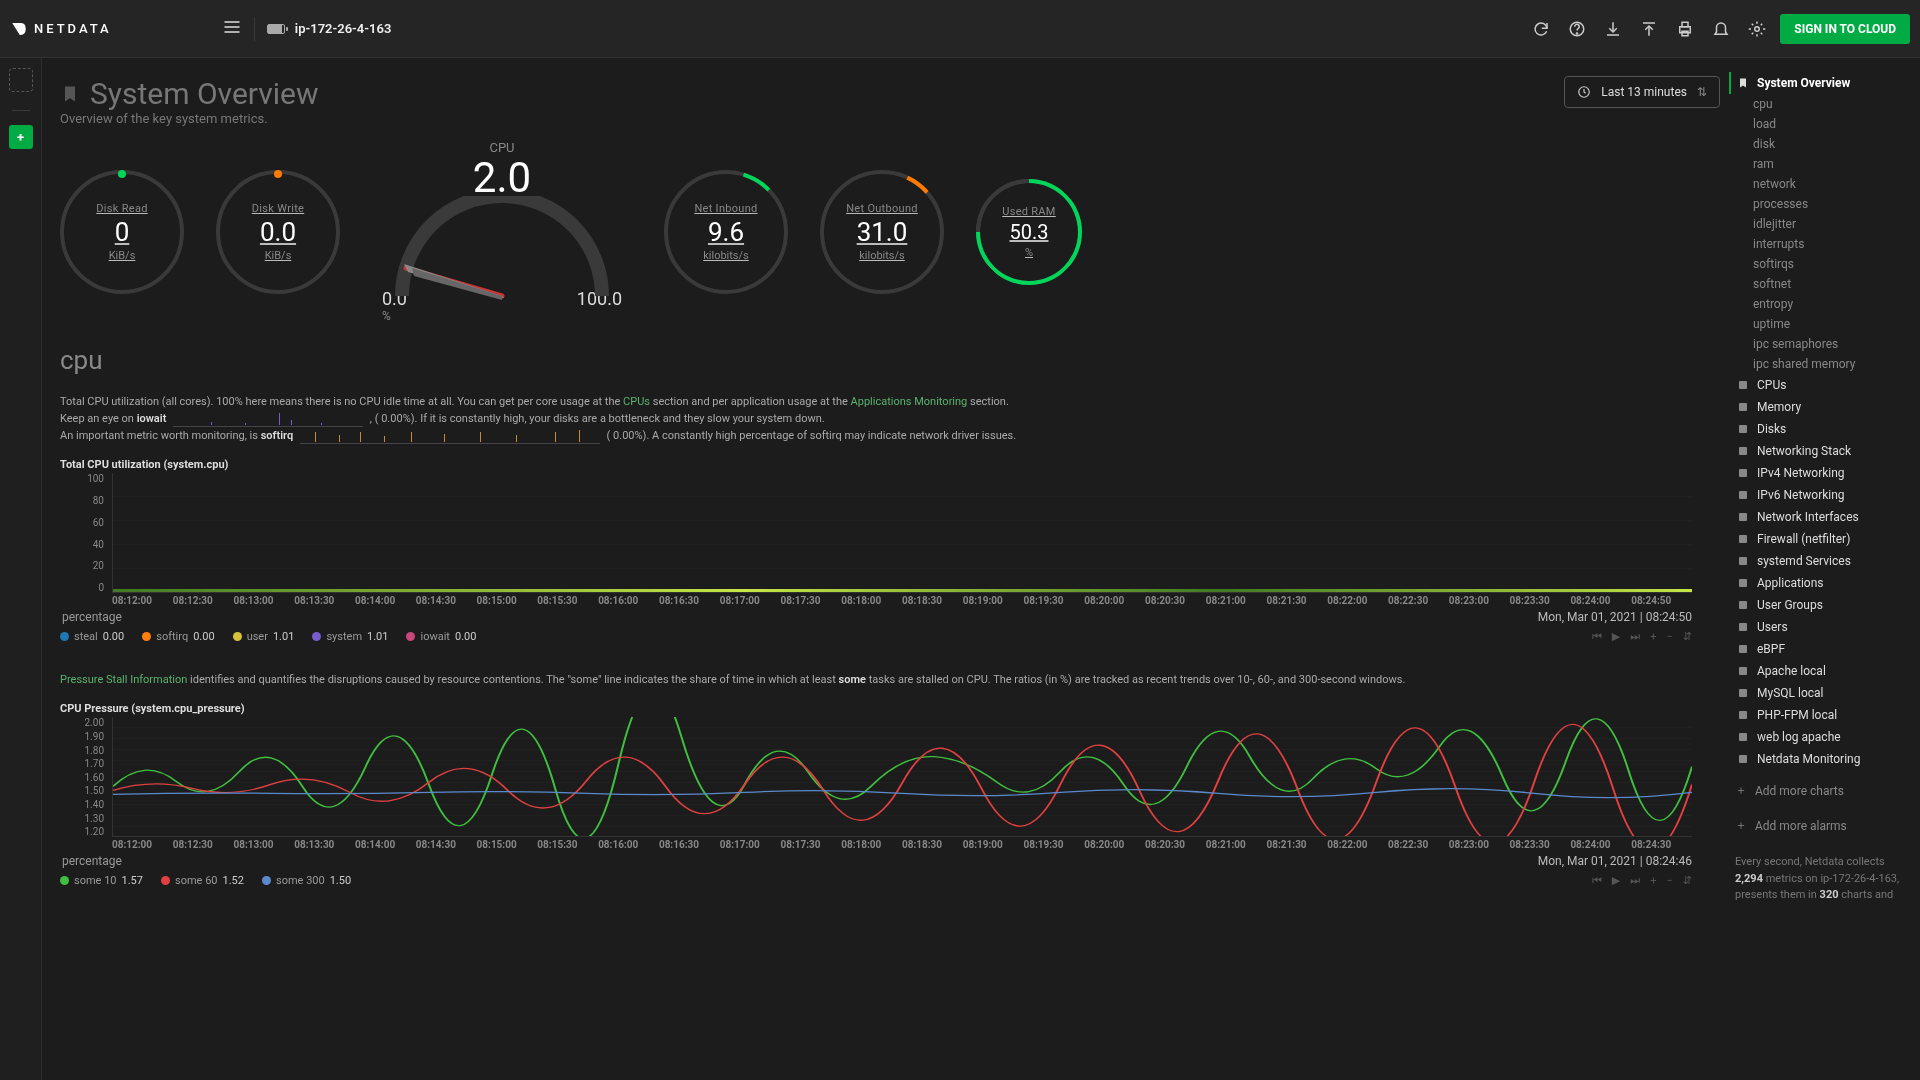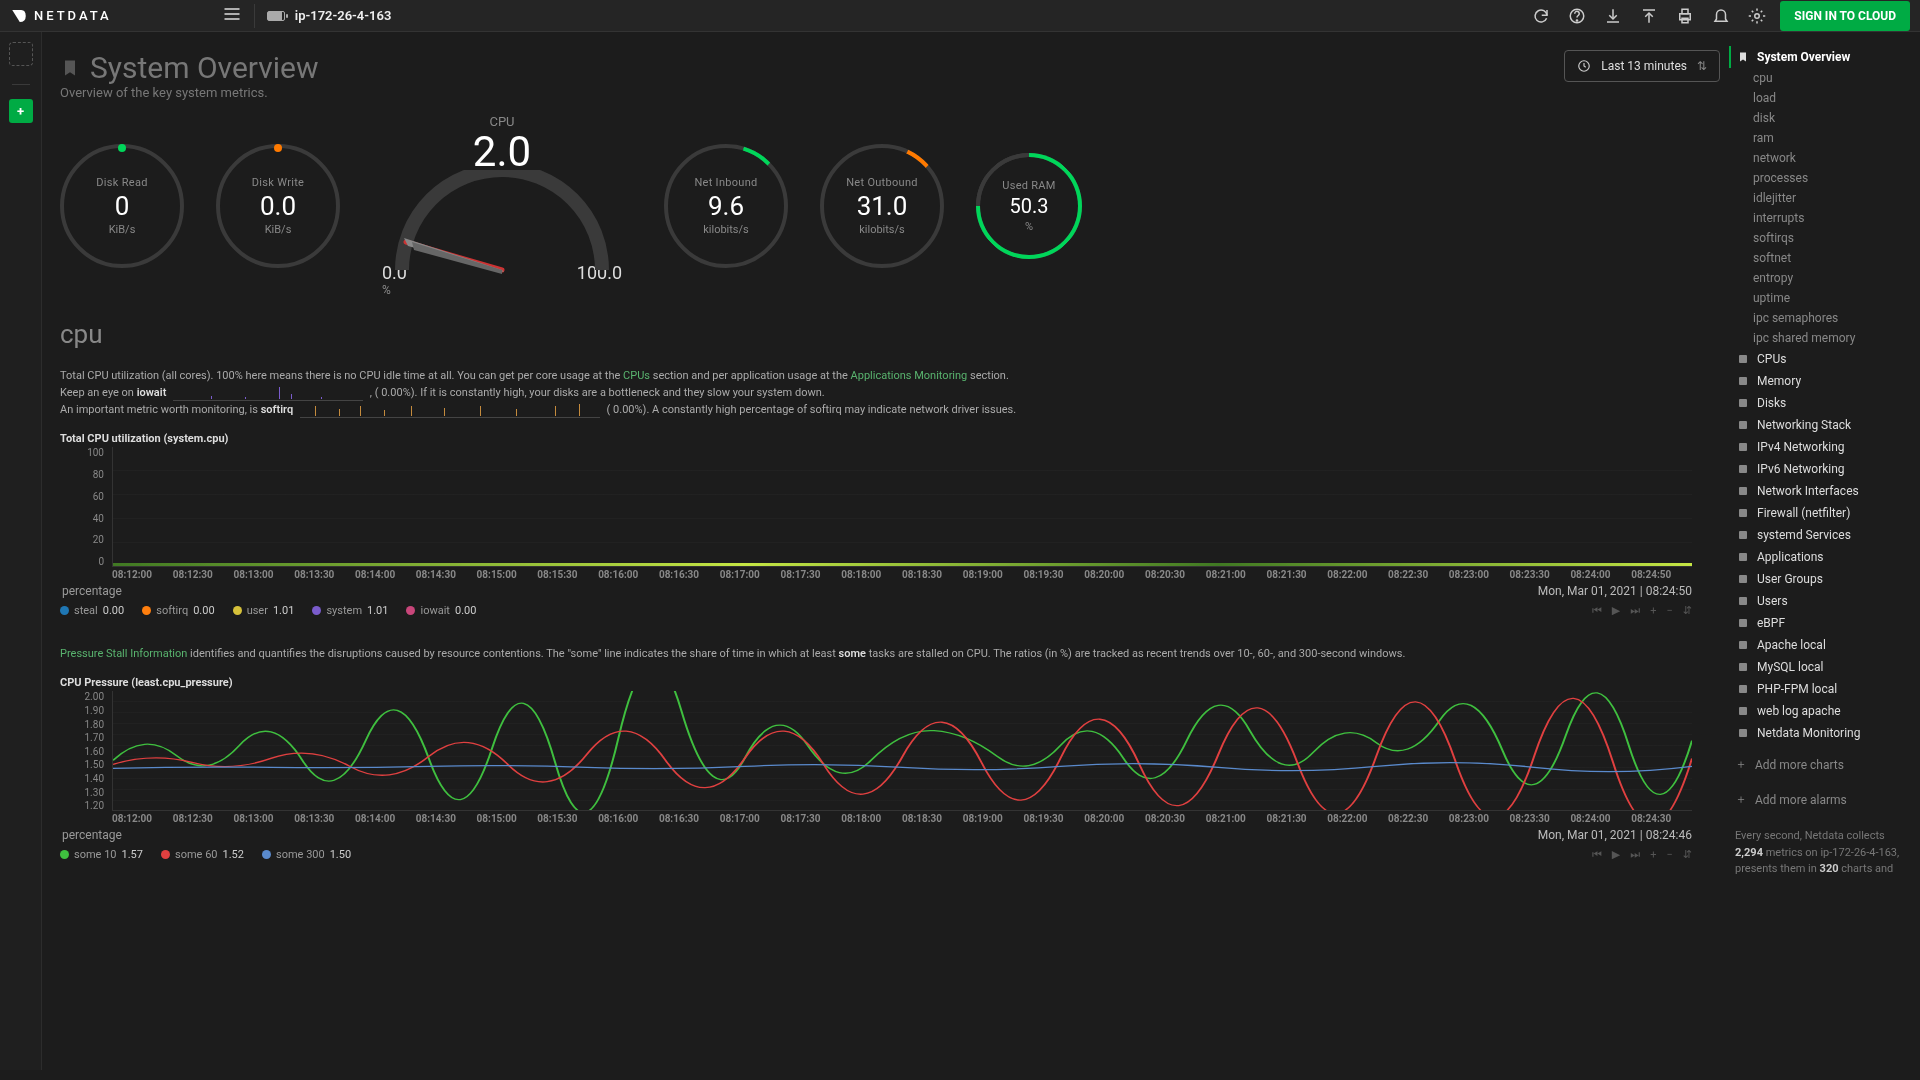--- a/index.html
+++ b/index.html
@@ -7,21 +7,21 @@
     background: #1c1c1c;
     color: #bbb;
     font-family: -apple-system, BlinkMacSystemFont, "Segoe UI", Roboto, sans-serif;
     font-size: 13px;
     width: 1920px;
     height: 1080px;
     overflow: hidden;
   }
   
   .header {
-    height: 32px;
+    height: 58px;
     background: #252525;
     display: flex;
     align-items: center;
     padding: 0 10px;
     border-bottom: 1px solid #333;
   }
   .logo { display: flex; align-items: center; gap: 6px; color: #fff; font-weight: 500; letter-spacing: 3px; font-size: 13px; }
   .logo svg { width: 18px; height: 18px; }
   .hamburger { margin-left: 110px; cursor: pointer; }
   .hamburger svg { width: 20px; height: 20px; }
@@ -74,21 +74,21 @@
     cursor:pointer; background:#1c1c1c;margin-left:24px;
   }
   .timerange .caret { color:#888; }
   .subtitle { color:#777; font-size:13px; }
 
   
   .gauge-row { display:flex; align-items:center; gap:32px; margin-top:14px; justify-content:flex-start;}
   .gauge-circle {
     width:124px; height:124px; border-radius:50%;
     border:4px solid #3a3a3a; position:relative;
-    display:flex; flex-direction:column; align-items:center; justify-content:center;
+    display:flex; flex-direction:column; align-items:center; justify-content:center;text-decoration:underline;
   }
   .gauge-circle.ramc { width:106px; height:106px;}
   .gauge-circle .glabel { color:#888; font-size:11px; letter-spacing:.3px;}
   .gauge-circle .gval { color:#fff; font-size:26px; font-weight:400; margin-top:2px;}
   .gauge-circle .gunit { color:#888; font-size:11px; margin-top:2px;}
   .arc-green::before {
     content:""; position:absolute; inset:-4px; border-radius:50%;
     border:4px solid transparent; border-top-color:#00d65a; border-right-color:#00d65a;
     transform:rotate(-28deg);
     clip-path: polygon(50% 50%, 100% 0, 100% 35%, 60% 50%);
@@ -428,21 +428,21 @@
           <span>−</span>
           <span>⇵</span>
         </div>
   </div>
 
   <div class="cpu-desc" style="margin-top:28px">
     <a>Pressure Stall Information</a><span> identifies and quantifies the disruptions caused by resource contentions. The "some" line indicates the share of time in which at least </span><b>some</b><span> tasks are stalled on CPU. The ratios (in %) are tracked as recent trends over 10-, 60-, and 300-second windows.</span>
   </div>
 
   <div class="chart-title">
-    <span>CPU Pressure (least.cpu_pressure)</span>
+    <span>CPU Pressure (system.cpu_pressure)</span>
   </div>
   <div class="chart-box">
     <div class="yaxis small" style="height:120px" id="yaxis2">
           <span>2.00</span>
           <span>1.90</span>
           <span>1.80</span>
           <span>1.70</span>
           <span>1.60</span>
           <span>1.50</span>
           <span>1.40</span>

